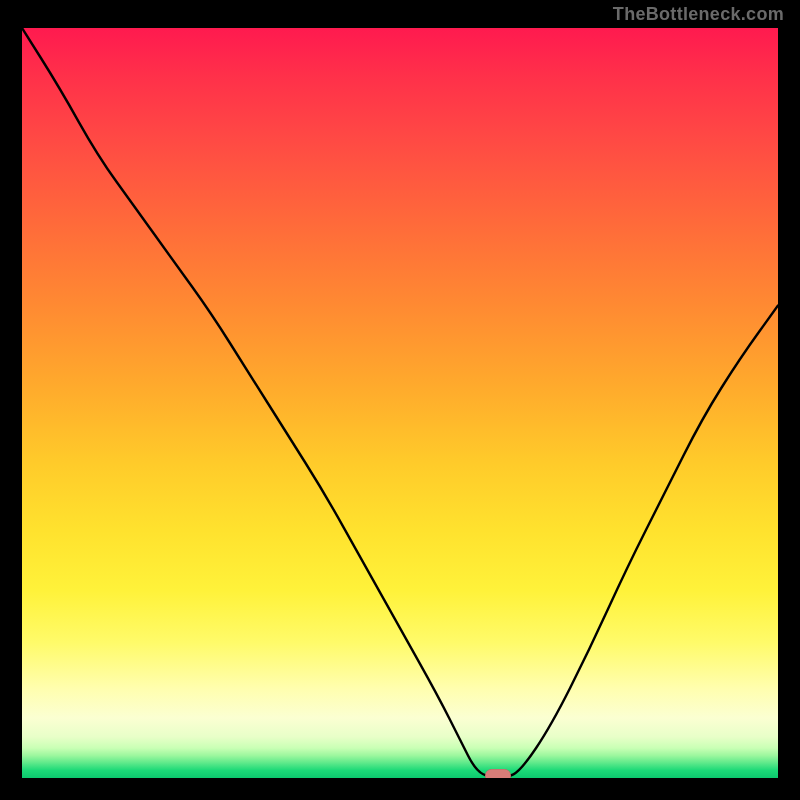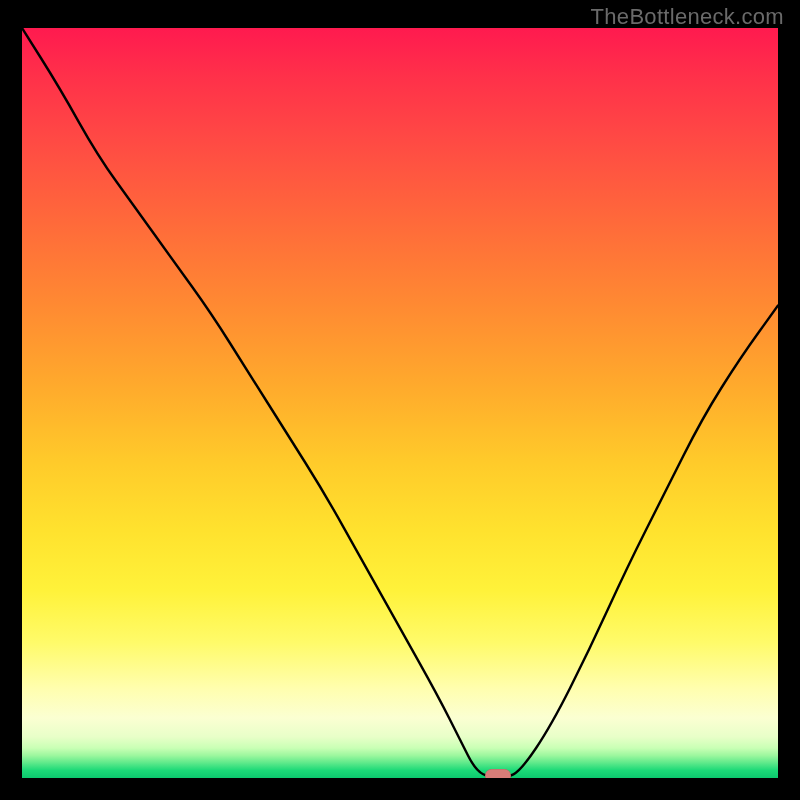--- a/index.html
+++ b/index.html
@@ -15,22 +15,22 @@
     position: relative;
     width: 800px;
     height: 800px;
     background: #000;
   }
   .watermark {
     position: absolute;
     top: 4px;
     right: 16px;
     color: #6a6a6a;
-    font-size: 22px;
-    font-weight: 400;
+    font-size: 18px;
+    font-weight: 700;
     letter-spacing: 0.3px;
     z-index: 10;
   }
   .plot-area {
     position: absolute;
     left: 22px;
     top: 28px;
     width: 756px;   
     height: 750px;  
     overflow: hidden;

